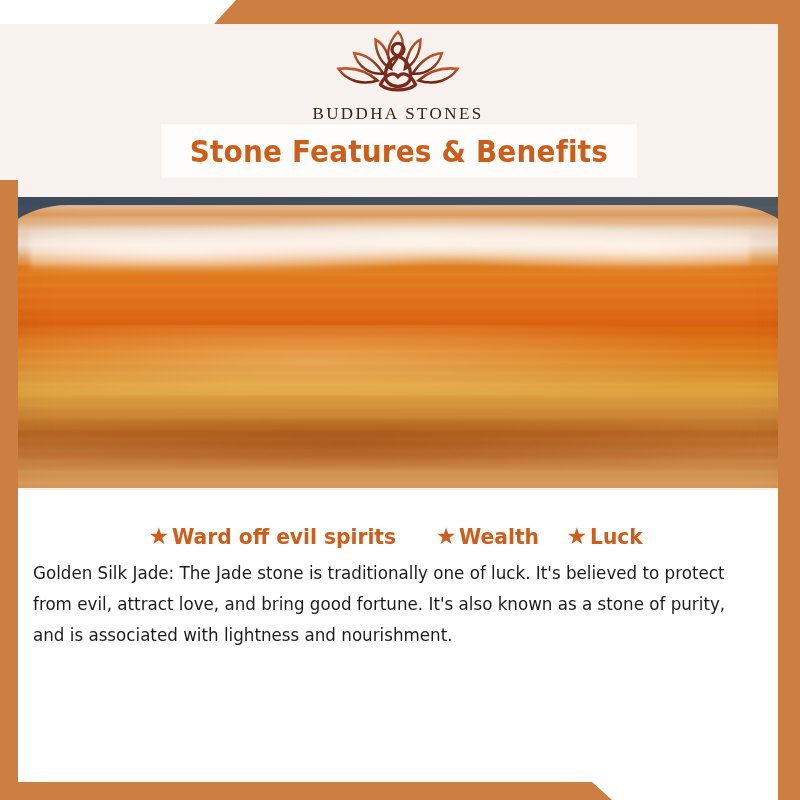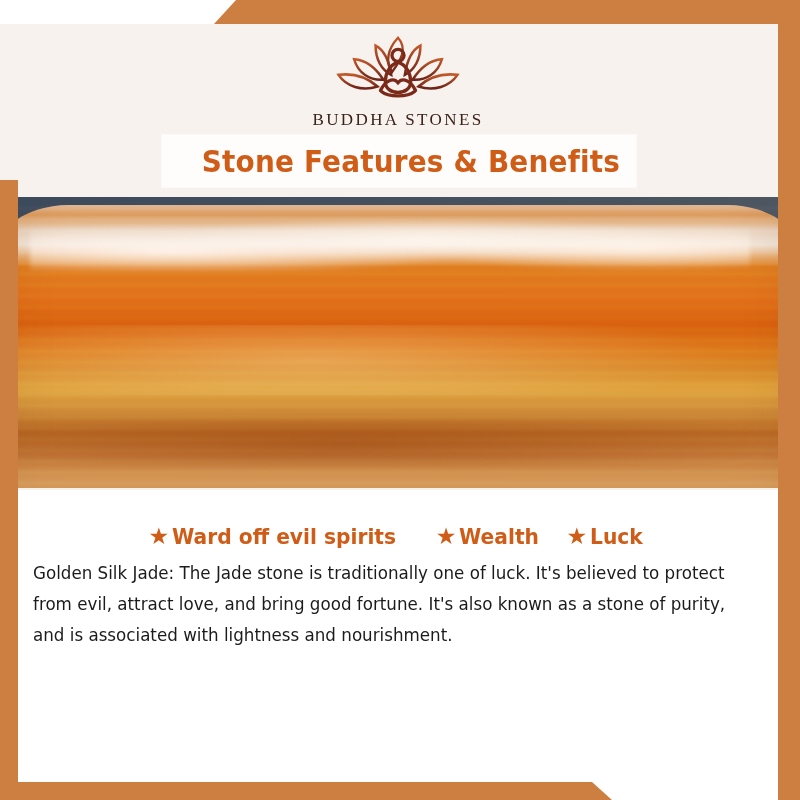--- a/index.html
+++ b/index.html
@@ -69,46 +69,46 @@
 
   
   .header {
     position: absolute;
     top: 24px; left: 18px;
     width: 760px; height: 122px;
     display: flex;
     flex-direction: column;
     align-items: center;
     justify-content: flex-start;
-    padding-top: 6px;
+    padding-top: 0;
     box-sizing: border-box;
   }
   .logo-mark {
     width: 150px;
     height: 78px;
     display: block;
   }
   .brand-name {
     margin-top: 2px;
     font-family: "Liberation Serif", serif;
     font-size: 17px;
     letter-spacing: 2.4px;
     color: #3a2219;
     white-space: nowrap;
   }
 
   
   .title-banner {
     position: absolute;
-    top: 135px; left: 162px;
+    top: 125px; left: 162px;
     width: 474px; height: 52px;
     background: #fffdfb;
     display: flex;
     align-items: center;
-    justify-content: flex-end;
+    justify-content: center;
     box-shadow: 0 0 0 1px rgba(255,255,255,0.6);
   }
   .title-text {
     font-family: "DejaVu Sans", sans-serif;
     font-weight: bold;
     font-size: 30px;
     color: #cf5c17;
     letter-spacing: 0.2px;
     white-space: nowrap;
     transform: scaleX(0.93);

